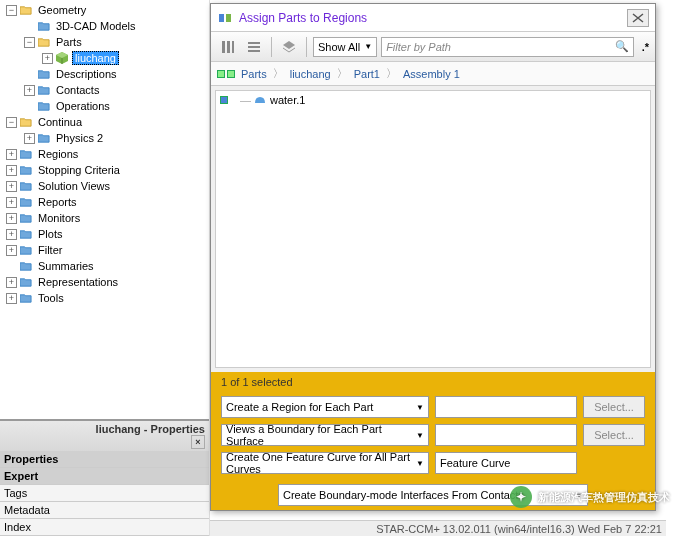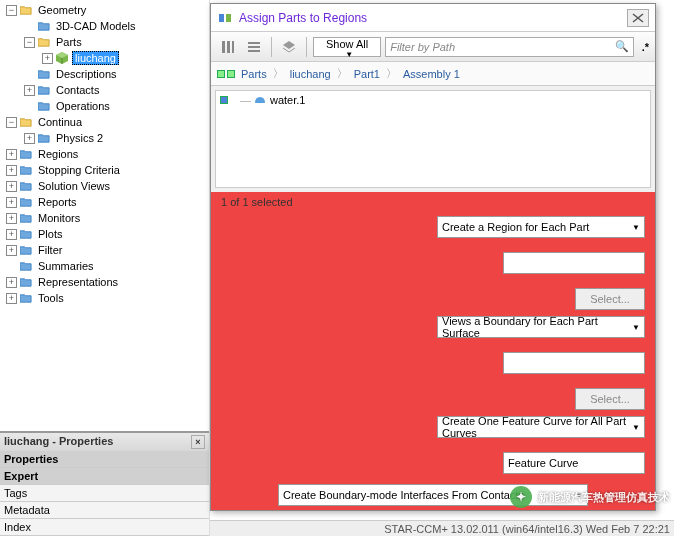--- a/index.html
+++ b/index.html
@@ -10,53 +10,53 @@
 .tnode { display: flex; align-items: center; height: 16px; white-space: nowrap; }
 .tnode .sp { display: inline-block; }
 .pm { width: 11px; height: 11px; border: 1px solid #888; display: inline-flex; align-items: center; justify-content: center; font-size: 9px; line-height: 1; margin-right: 2px; color: #555; background: #fff; cursor: pointer; }
 .pm.e { visibility: hidden; }
 .ico { width: 14px; height: 14px; display: inline-flex; align-items: center; justify-content: center; margin-right: 3px; }
 .fold svg { width: 13px; height: 11px; }
 .cube svg { width: 12px; height: 12px; }
 .tlabel { padding: 0 2px; }
 .tlabel.sel { background: #3399ff; color: #fff; border: 1px dotted #000; }
 .proppanel { border-top: 2px solid #999; }
-.proptitle { background: linear-gradient(#e8e8e8,#d8d8d8); padding: 2px 4px; display: flex; align-items: flex-start; font-weight: bold; color: #333; }
+.proptitle { background: linear-gradient(#e8e8e8,#d8d8d8); padding: 2px 4px; display: flex; align-items: flex-end; font-weight: bold; color: #333; flex-direction: column; }
 .proptitle .x { margin-left: auto; width: 14px; height: 14px; border: 1px solid #aaa; display: flex; align-items: center; justify-content: center; cursor: pointer; font-size: 9px; }
 .proprow { display: flex; border-bottom: 1px solid #ccc; }
 .proprow .k { width: 100%; padding: 2px 4px; background: #f4f4f4; }
 .proprow.head .k { background: #d0d0d0; font-weight: bold; }
-.statusbar { position: absolute; left: 210px; bottom: 0; right: 8px; height: 16px; background: #eee; border-top: 1px solid #ccc; display: flex; align-items: center; font-size: 10px; color: #555; padding: 0 4px; }
+.statusbar { position: absolute; left: 210px; bottom: 0; right: 16px; height: 16px; background: #eee; border-top: 1px solid #ccc; display: flex; align-items: center; font-size: 10px; color: #555; padding: 0 4px; }
 .statusbar .sr { margin-left: auto; }
 .dialog { position: absolute; left: 210px; top: 3px; width: 446px; height: 508px; background: #f0f0f0; border: 1px solid #888; box-shadow: 2px 2px 6px rgba(0,0,0,0.3); display: flex; flex-direction: column; }
 .titlebar { height: 28px; background: #fff; display: flex; align-items: center; padding: 0 6px; border-bottom: 1px solid #ccc; }
 .titlebar .ticon { width: 16px; height: 16px; margin-right: 6px; display: flex; align-items: center; justify-content: center; }
 .titlebar .ttxt { color: #6d28d9; font-size: 12px; }
 .titlebar .tclose { margin-left: auto; width: 22px; height: 18px; border: 1px solid #aaa; background: #eee; display: flex; align-items: center; justify-content: center; cursor: pointer; }
 .toolbar { height: 30px; background: linear-gradient(#fdfdfd,#e8e8e8); border-bottom: 1px solid #ccc; display: flex; align-items: center; padding: 0 6px; gap: 4px; }
 .tbtn { width: 22px; height: 22px; border: 1px solid transparent; display: flex; align-items: center; justify-content: center; cursor: pointer; }
 .tsep { width: 1px; height: 20px; background: #bbb; margin: 0 2px; }
-.showall { height: 20px; border: 1px solid #aaa; background: #fff; display: flex; align-items: center; padding: 0 12px; cursor: pointer; flex-direction: column; }
+.showall { height: 20px; border: 1px solid #aaa; background: #fff; display: flex; align-items: center; padding: 0 4px; cursor: pointer; }
 .showall .car { margin-left: 4px; font-size: 8px; }
 .filterbox { flex: 1; height: 20px; border: 1px solid #aaa; background: #fff; display: flex; align-items: center; padding: 0 4px; font-style: italic; color: #888; position: relative; }
 .filterbox .mag { position: absolute; right: 4px; font-style: normal; color: #666; }
 .dot { margin-left: 4px; font-weight: bold; cursor: pointer; }
 .crumbs { height: 24px; background: #fafafa; border-bottom: 1px solid #ccc; display: flex; align-items: center; padding: 0 6px; gap: 6px; }
 .csqs { display: flex; gap: 2px; }
 .csq { width: 8px; height: 8px; border: 1px solid #2a5; background: #8e8; }
 .csep { color: #888; }
 .clink { color: #2a5ca0; cursor: pointer; }
 .listarea { flex: 1; background: #fff; border: 1px solid #ccc; margin: 4px; overflow: auto; }
 .lrow { display: flex; align-items: center; height: 18px; padding-left: 4px; }
 .lrow .lsq { width: 8px; height: 8px; border: 1px solid #2a5; background: #4a84d6; margin-right: 12px; }
 .lrow .lline { color: #aaa; margin-right: 2px; }
 .lrow .lico { width: 14px; height: 14px; margin-right: 3px; display: flex; align-items: center; justify-content: center; }
-.bottom { padding: 4px 10px; display: flex; flex-direction: column; gap: 6px; background: #ef4444; }
+.bottom { padding: 4px 10px; display: flex; flex-direction: column; gap: 6px; background: #eab308; }
 .selcount { color: #333; margin-bottom: 2px; }
-.drow { display: flex; gap: 14px; align-items: flex-end; flex-direction: column; }
+.drow { display: flex; gap: 6px; align-items: center; }
 .combo { height: 22px; border: 1px solid #999; background: #fff; display: flex; align-items: center; padding: 0 4px; cursor: pointer; flex-shrink: 0; }
 .combo .car { margin-left: auto; padding-left: 6px; font-size: 8px; }
 .combo.w1 { width: 208px; }
 .combo.w2 { width: 142px; }
 .selectbtn { width: 70px; height: 22px; border: 1px solid #999; background: #eee; color: #888; display: flex; align-items: center; justify-content: center; cursor: pointer; }
 .lastrow { display: flex; justify-content: center; margin-top: 4px; }
 .combo.w3 { width: 310px; }
 .watermark { position: absolute; right: 12px; bottom: 28px; display: flex; align-items: center; gap: 6px; color: #fff; font-size: 15px; font-weight: bold; text-shadow: 0 0 3px rgba(0,0,0,0.6); opacity: 0.9; pointer-events: none; }
 .watermark .wicon { width: 22px; height: 22px; border-radius: 50%; background: #4caf50; display: flex; align-items: center; justify-content: center; color: #fff; font-size: 12px; }
 </style>

